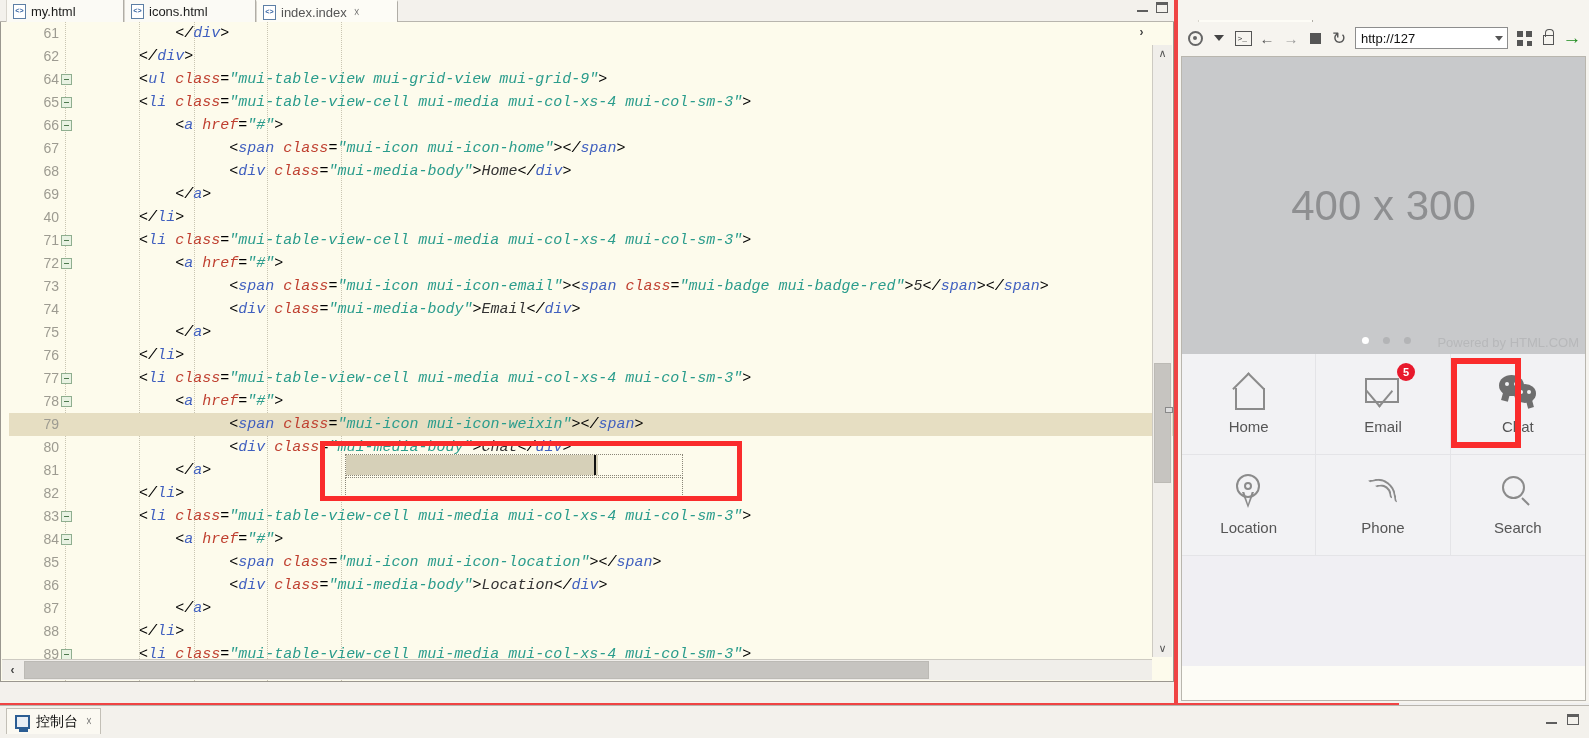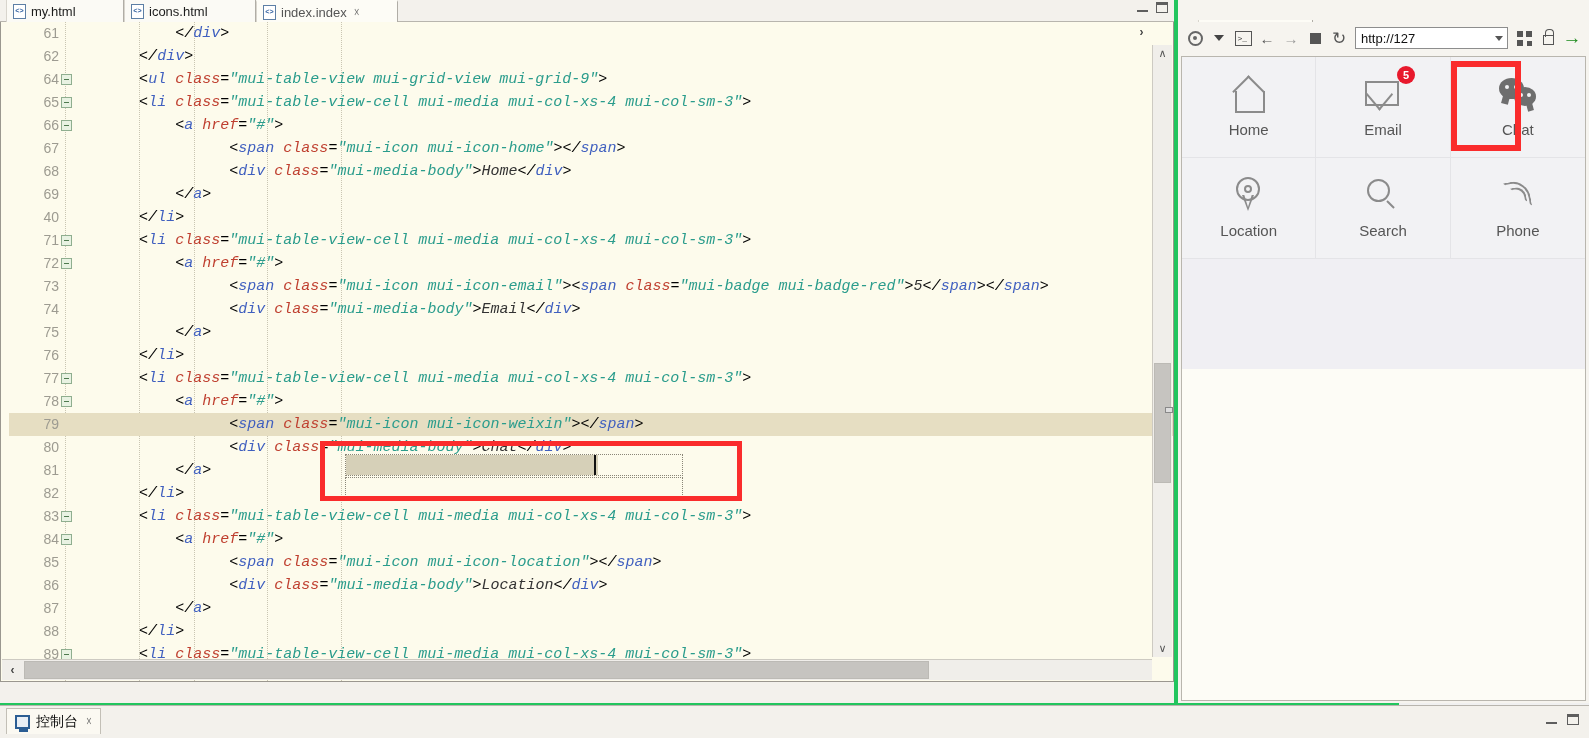--- a/index.html
+++ b/index.html
@@ -4,21 +4,21 @@
 <style>
   * { box-sizing: border-box; }
   html, body {
     margin: 0; padding: 0;
     width: 1589px; height: 738px;
     overflow: hidden;
     background: #f0f0f0;
     font-family: "Liberation Sans", sans-serif;
     font-size: 12px;
   }
-  #root { position: relative; width: 1399px; height: 738px; background: #22c55e; }
+  #root { position: relative; width: 1399px; height: 738px; background: #ef4444; }
 
   
   #editor-panel {
     position: absolute; left: 0; top: 0; width: 1174px; height: 703px;
     background: #f3f1ec;
   }
   
   #tab-bar {
     position: absolute; left: 0; top: 0; width: 1174px; height: 22px;
     background: #f3f1ec;
@@ -577,20 +577,29 @@
       <div class="tb-btn">
           <span class="qr-icon"></span>
         </div>
       <div class="tb-btn">
           <span class="lock-icon"></span>
         </div>
       <div class="tb-btn go-arrow">→</div>
     </div>
 
     <div id="bcontent">
+      <div id="hero">
+        <div id="hero-text">400 x 300</div>
+        <div id="carousel-dots">
+          <span class="cdot on"></span>
+          <span class="cdot"></span>
+          <span class="cdot"></span>
+        </div>
+        <div id="powered">Powered by HTML.COM</div>
+      </div>
 
       <div id="grid-wrap">
         <div id="icon-grid">
             <div class="gcell">
               <div class="gicon" style="display: flex; align-items: center; justify-content: center; position: relative;">
                 <div class="ic-home"></div>
               </div>
               <div class="glabel">Home</div>
             </div>
             <div class="gcell">
@@ -620,35 +629,35 @@
                 <div class="ic-pin">
                   <div class="tail"></div>
                   <div class="head"></div>
                   <div class="dot"></div>
                 </div>
               </div>
               <div class="glabel">Location</div>
             </div>
             <div class="gcell">
               <div class="gicon" style="display: flex; align-items: center; justify-content: center; position: relative;">
+                <div class="ic-phone">
+                  <div class="body"></div>
+                  <div class="b2"></div>
+                </div>
+              </div>
+              <div class="glabel">Phone</div>
+            </div>
+            <div class="gcell">
+              <div class="gicon" style="display: flex; align-items: center; justify-content: center; position: relative;">
                 <div class="ic-search">
                   <div class="circ"></div>
                   <div class="hand"></div>
                 </div>
               </div>
               <div class="glabel">Search</div>
-            </div>
-            <div class="gcell">
-              <div class="gicon" style="display: flex; align-items: center; justify-content: center; position: relative;">
-                <div class="ic-phone">
-                  <div class="body"></div>
-                  <div class="b2"></div>
-                </div>
-              </div>
-              <div class="glabel">Phone</div>
             </div>
           </div>
         <div id="chat-highlight"></div>
       </div>
       <div id="grid-filler"></div>
     </div>
   </div>
 
   <div id="console-panel">
     <div id="console-tab">

